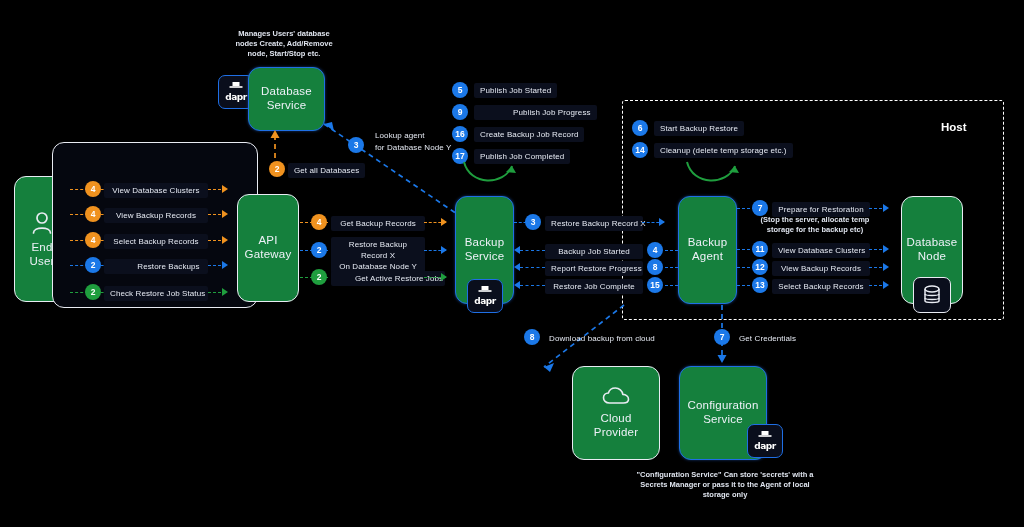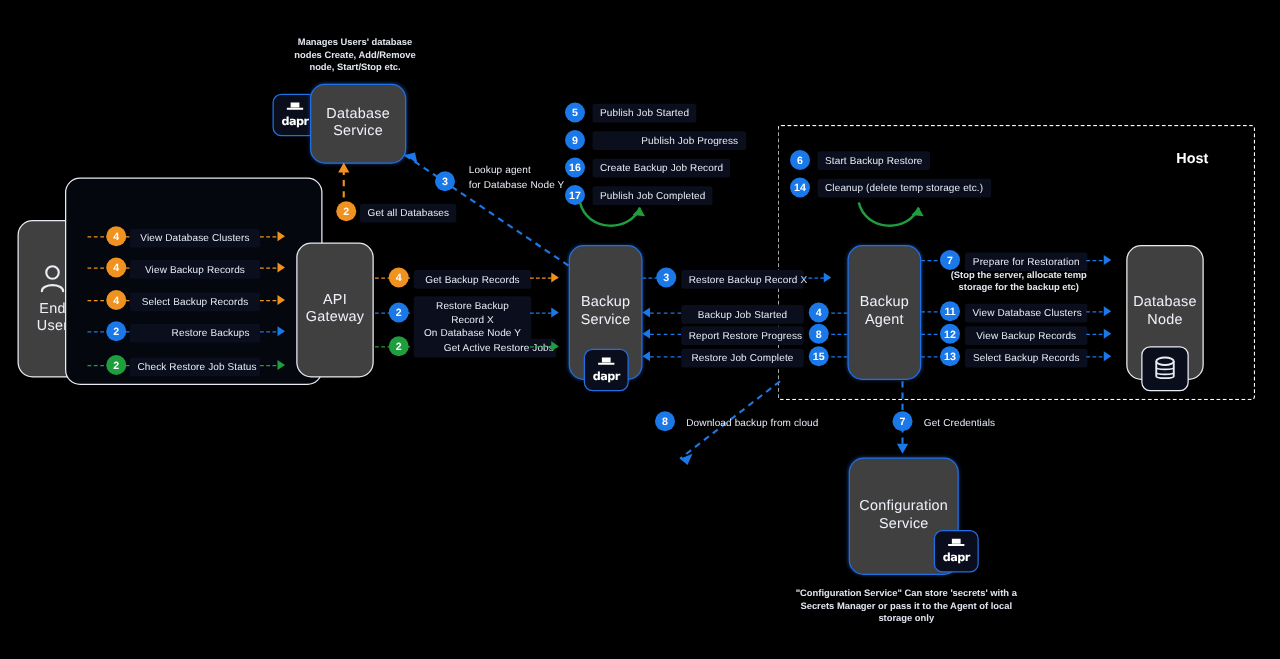--- a/index.html
+++ b/index.html
@@ -2,21 +2,21 @@
 <html><head>
 <meta charset="utf-8">
 <style>
   html,body{margin:0;padding:0;background:#000;}
   body{width:1024px;height:527px;position:relative;overflow:hidden;
        font-family:"Liberation Sans",sans-serif;color:#e8ecf5;}
   .stage{position:absolute;inset:0;}
   .abs{position:absolute;}
 
   
-  .node{position:absolute;border-radius:12px;background:#404040;
+  .node{position:absolute;border-radius:12px;background:#15803d;
         display:flex;flex-direction:column;align-items:center;justify-content:center;
         text-align:center;line-height:1.18;}
   .node .ttl{font-size:11.5px;font-weight:400;color:#eef1f8;letter-spacing:.2px;}
   .node.white{border:1.6px solid #e9ecf3;}
   .node.blue{border:1.6px solid #1f6fe5;box-shadow:0 0 3px rgba(40,110,230,.5);}
 
   
   .portal{position:absolute;border:1.6px solid #e9ecf3;border-radius:12px;background:#05070f;}
   .portal-title{position:absolute;font-size:12.5px;font-weight:bold;color:#fff;
                 text-align:center;background:#0a0e1c;}
@@ -307,20 +307,27 @@
 
   <div class="abs" style="left:714px;top:303px;width:16px;height:62px;">
     <svg width="16" height="62" viewBox="0 0 16 62">
       <path d="M8,2 L8,54" stroke="#1b78e8" stroke-width="1.7" stroke-dasharray="5,4" fill="none"></path>
       <path d="M8,60 L3.5,52 L12.5,52 Z" fill="#1b78e8"></path>
     </svg>
   </div>
   <div class="badge blue" style="left:714px;top:329px;">7</div>
   <div class="flbl plain" style="left:733px;top:331px;">Get Credentials</div>
 
+  <div class="node white" style="left:572px;top:366px;width:86px;height:92px;">
+    <svg class="icon" width="28" height="20" viewBox="0 0 28 20" style="margin-bottom:6px;">
+      <path d="M7.5,17 C3.6,17 1.5,14.4 1.5,11.8 C1.5,9.2 3.6,7 6.4,7 C7.2,3.9 10,2 13.4,2 C17.2,2 20.3,4.8 20.8,8.4 C23.9,8.6 26.5,10.6 26.5,13.2 C26.5,15.6 24.3,17 21.3,17 Z" fill="none" stroke="#e9ecf3" stroke-width="1.6" stroke-linejoin="round"></path>
+    </svg>
+    <div class="ttl">Cloud</div>
+    <div class="ttl">Provider</div>
+  </div>
 
   <div class="node blue" style="left:679px;top:366px;width:86px;height:92px;">
     <div class="ttl">Configuration</div>
     <div class="ttl">Service</div>
   </div>
   <div class="dapr b" style="left:747px;top:424px;">
     <svg class="icon" width="26" height="22" viewBox="0 0 26 22" aria-hidden="true">
       <rect x="9.5" y="1" width="7" height="4" fill="#ffffff"></rect>
       <rect x="6.5" y="5.2" width="13" height="1.6" fill="#ffffff"></rect>
       <text x="13" y="19" font-size="9" font-family="DejaVu Sans, sans-serif" font-weight="bold" fill="#ffffff" text-anchor="middle" letter-spacing="-0.5">dapr</text>

